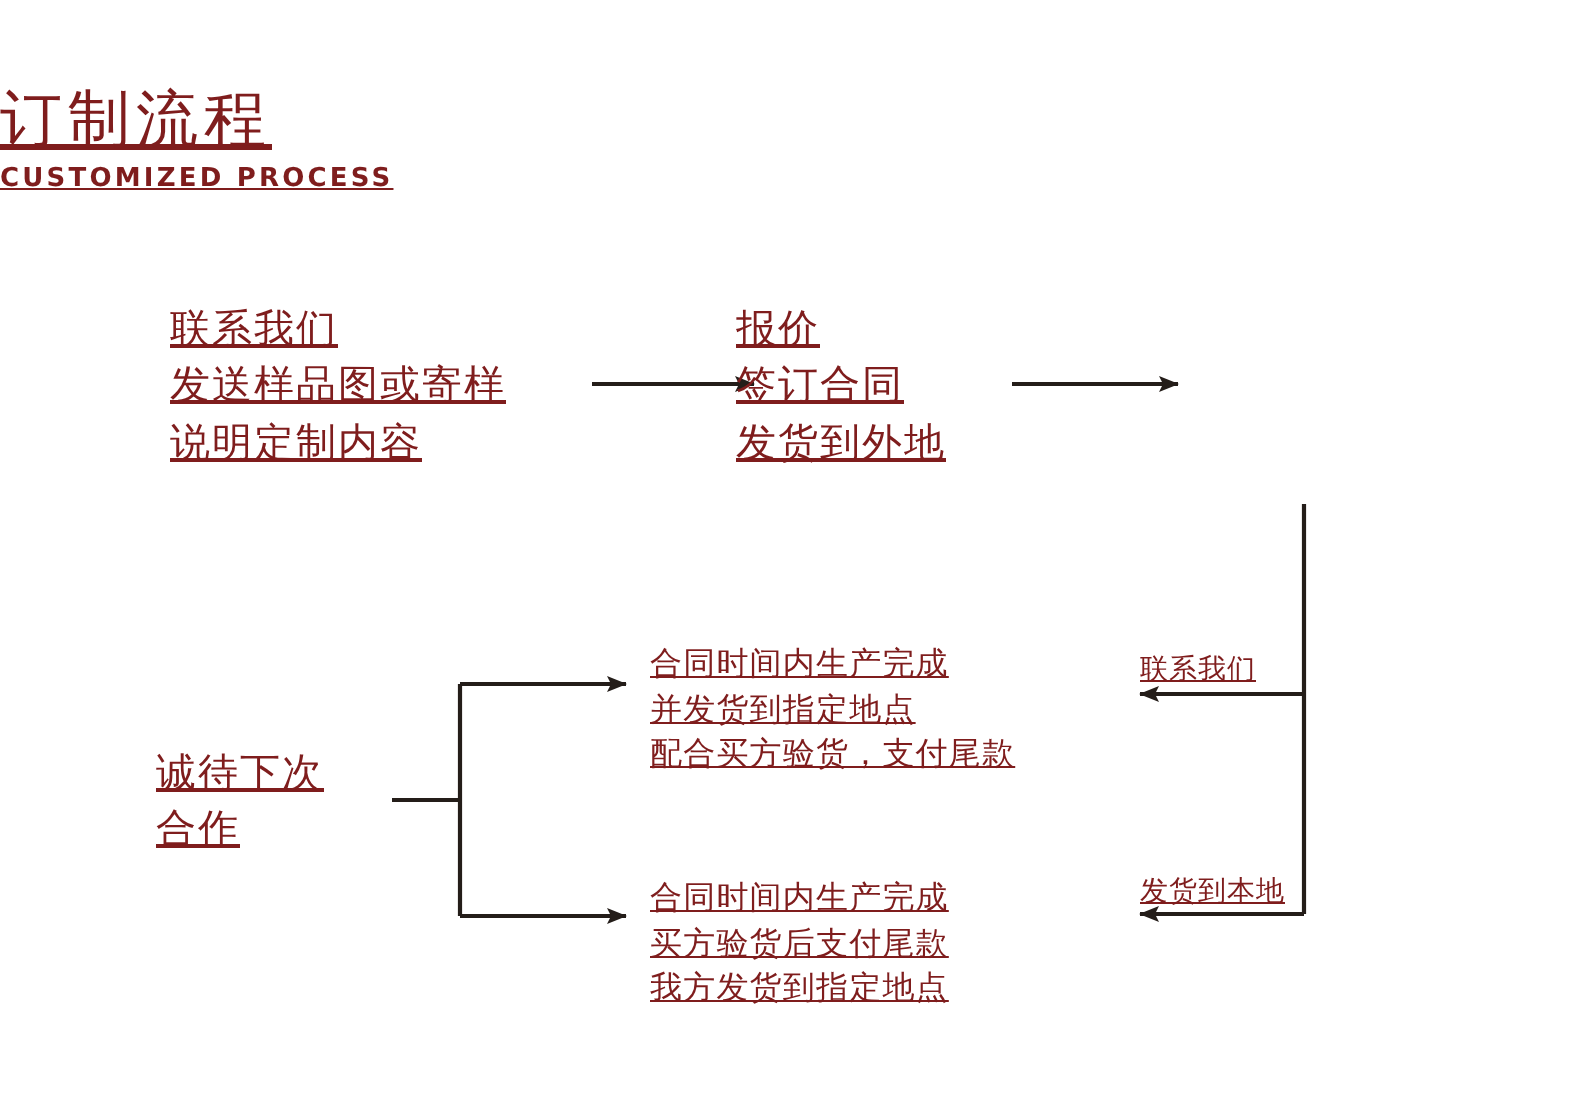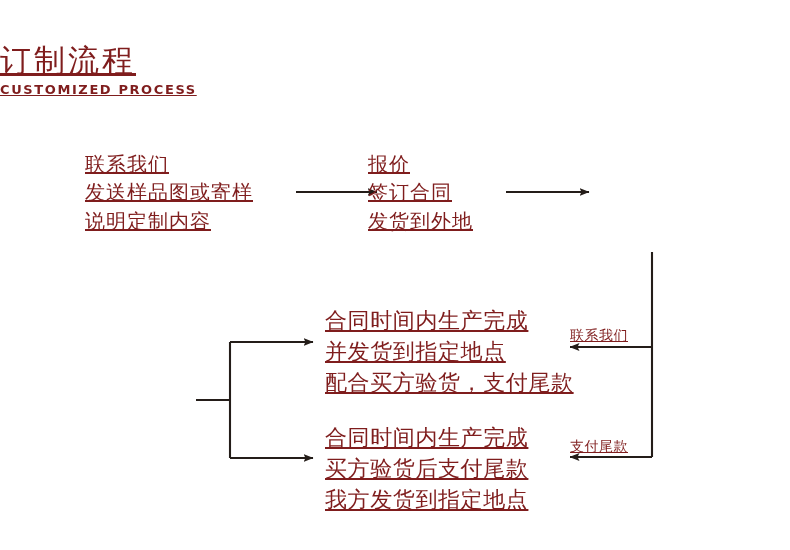--- a/index.html
+++ b/index.html
@@ -55,22 +55,23 @@
   .step-node {
     font-size: 20px;
     letter-spacing: 1px;
   }
   #step-1 { left: 85px;  top: 150px; width: 230px; }
   #step-2 { left: 368px; top: 150px; width: 145px; }
   #step-3 { left: 585px; top: 150px; width: 150px; }
 
   
   .detail-node {
-    font-size: 22px;
+    font-size: 16px;
     letter-spacing: 0.6px;
+    margin-top: 16px;
   }
   #detail-local   { left: 325px; top: 305px; width: 255px; }
   #detail-remote  { left: 325px; top: 422px; width: 255px; }
 
   
   #closing-node {
     left: 78px;
     top: 372px;
     width: 125px;
     font-size: 20px;
@@ -133,16 +134,18 @@
 发货到外地</div>
 
   <div class="txt detail-node" id="detail-local">合同时间内生产完成
 并发货到指定地点
 配合买方验货，支付尾款</div>
   <div class="txt detail-node" id="detail-remote">合同时间内生产完成
 买方验货后支付尾款
 我方发货到指定地点</div>
 
   <div class="txt edge-label" id="edge-label-local">联系我们</div>
-  <div class="txt edge-label" id="edge-label-remote">支付尾款</div>
+  <div class="txt edge-label" id="edge-label-remote">发货到本地</div>
 
+  <div class="txt" id="closing-node">诚待下次
+合作</div>
 
 </div>
 
 </body></html>

